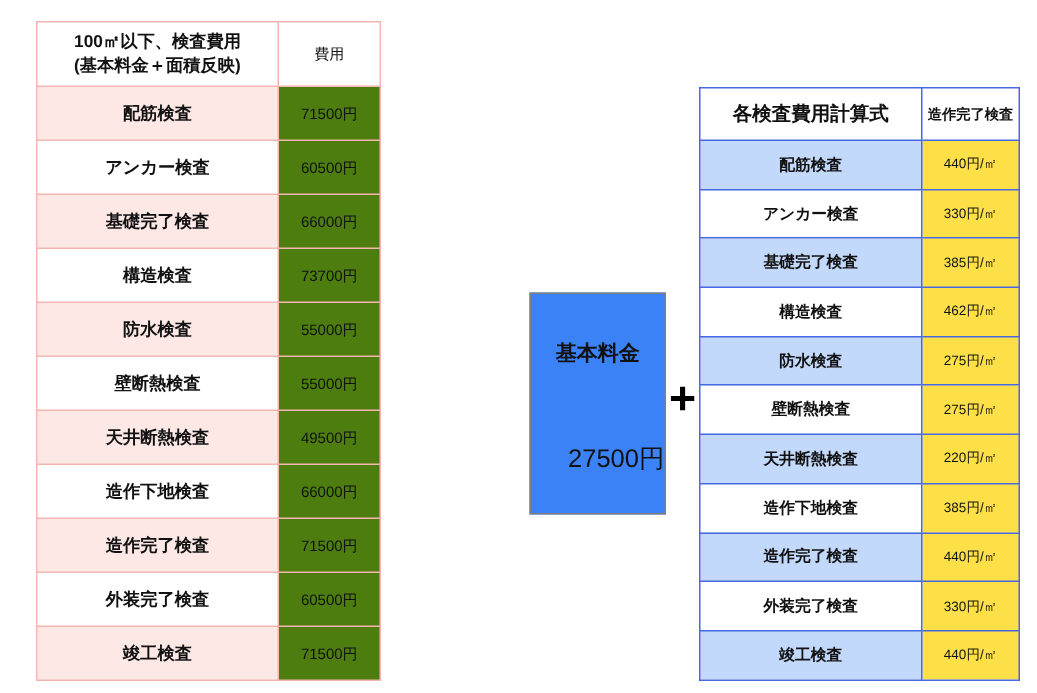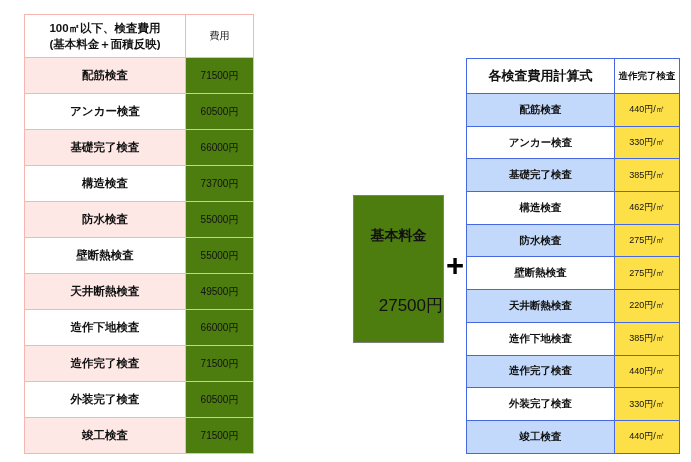--- a/index.html
+++ b/index.html
@@ -24,21 +24,21 @@
   
   .badge{
     position:absolute;left:452px;top:15px;width:173px;height:29px;
     border-radius:8px;background:linear-gradient(90deg,#4338fa,#1ec9f3);
     color:#ffffff;font-weight:bold;font-size:16px;
     display:flex;align-items:center;justify-content:center;letter-spacing:.5px;
   }
   
   .base-box{
     position:absolute;left:353px;top:195px;width:91px;height:148px;
-    background:#4d7c0f;border:1px solid #7f7f7f;box-sizing:border-box;
+    background:#3b82f6;border:1px solid #7f7f7f;box-sizing:border-box;
   }
   .base-box .label{
     position:absolute;top:31px;left:0;width:100%;text-align:center;
     font-size:14px;font-weight:bold;
   }
   .base-box .amount{
     position:absolute;top:98px;left:0;width:100%;text-align:right;
     font-size:17px;font-weight:normal;
   }
   

